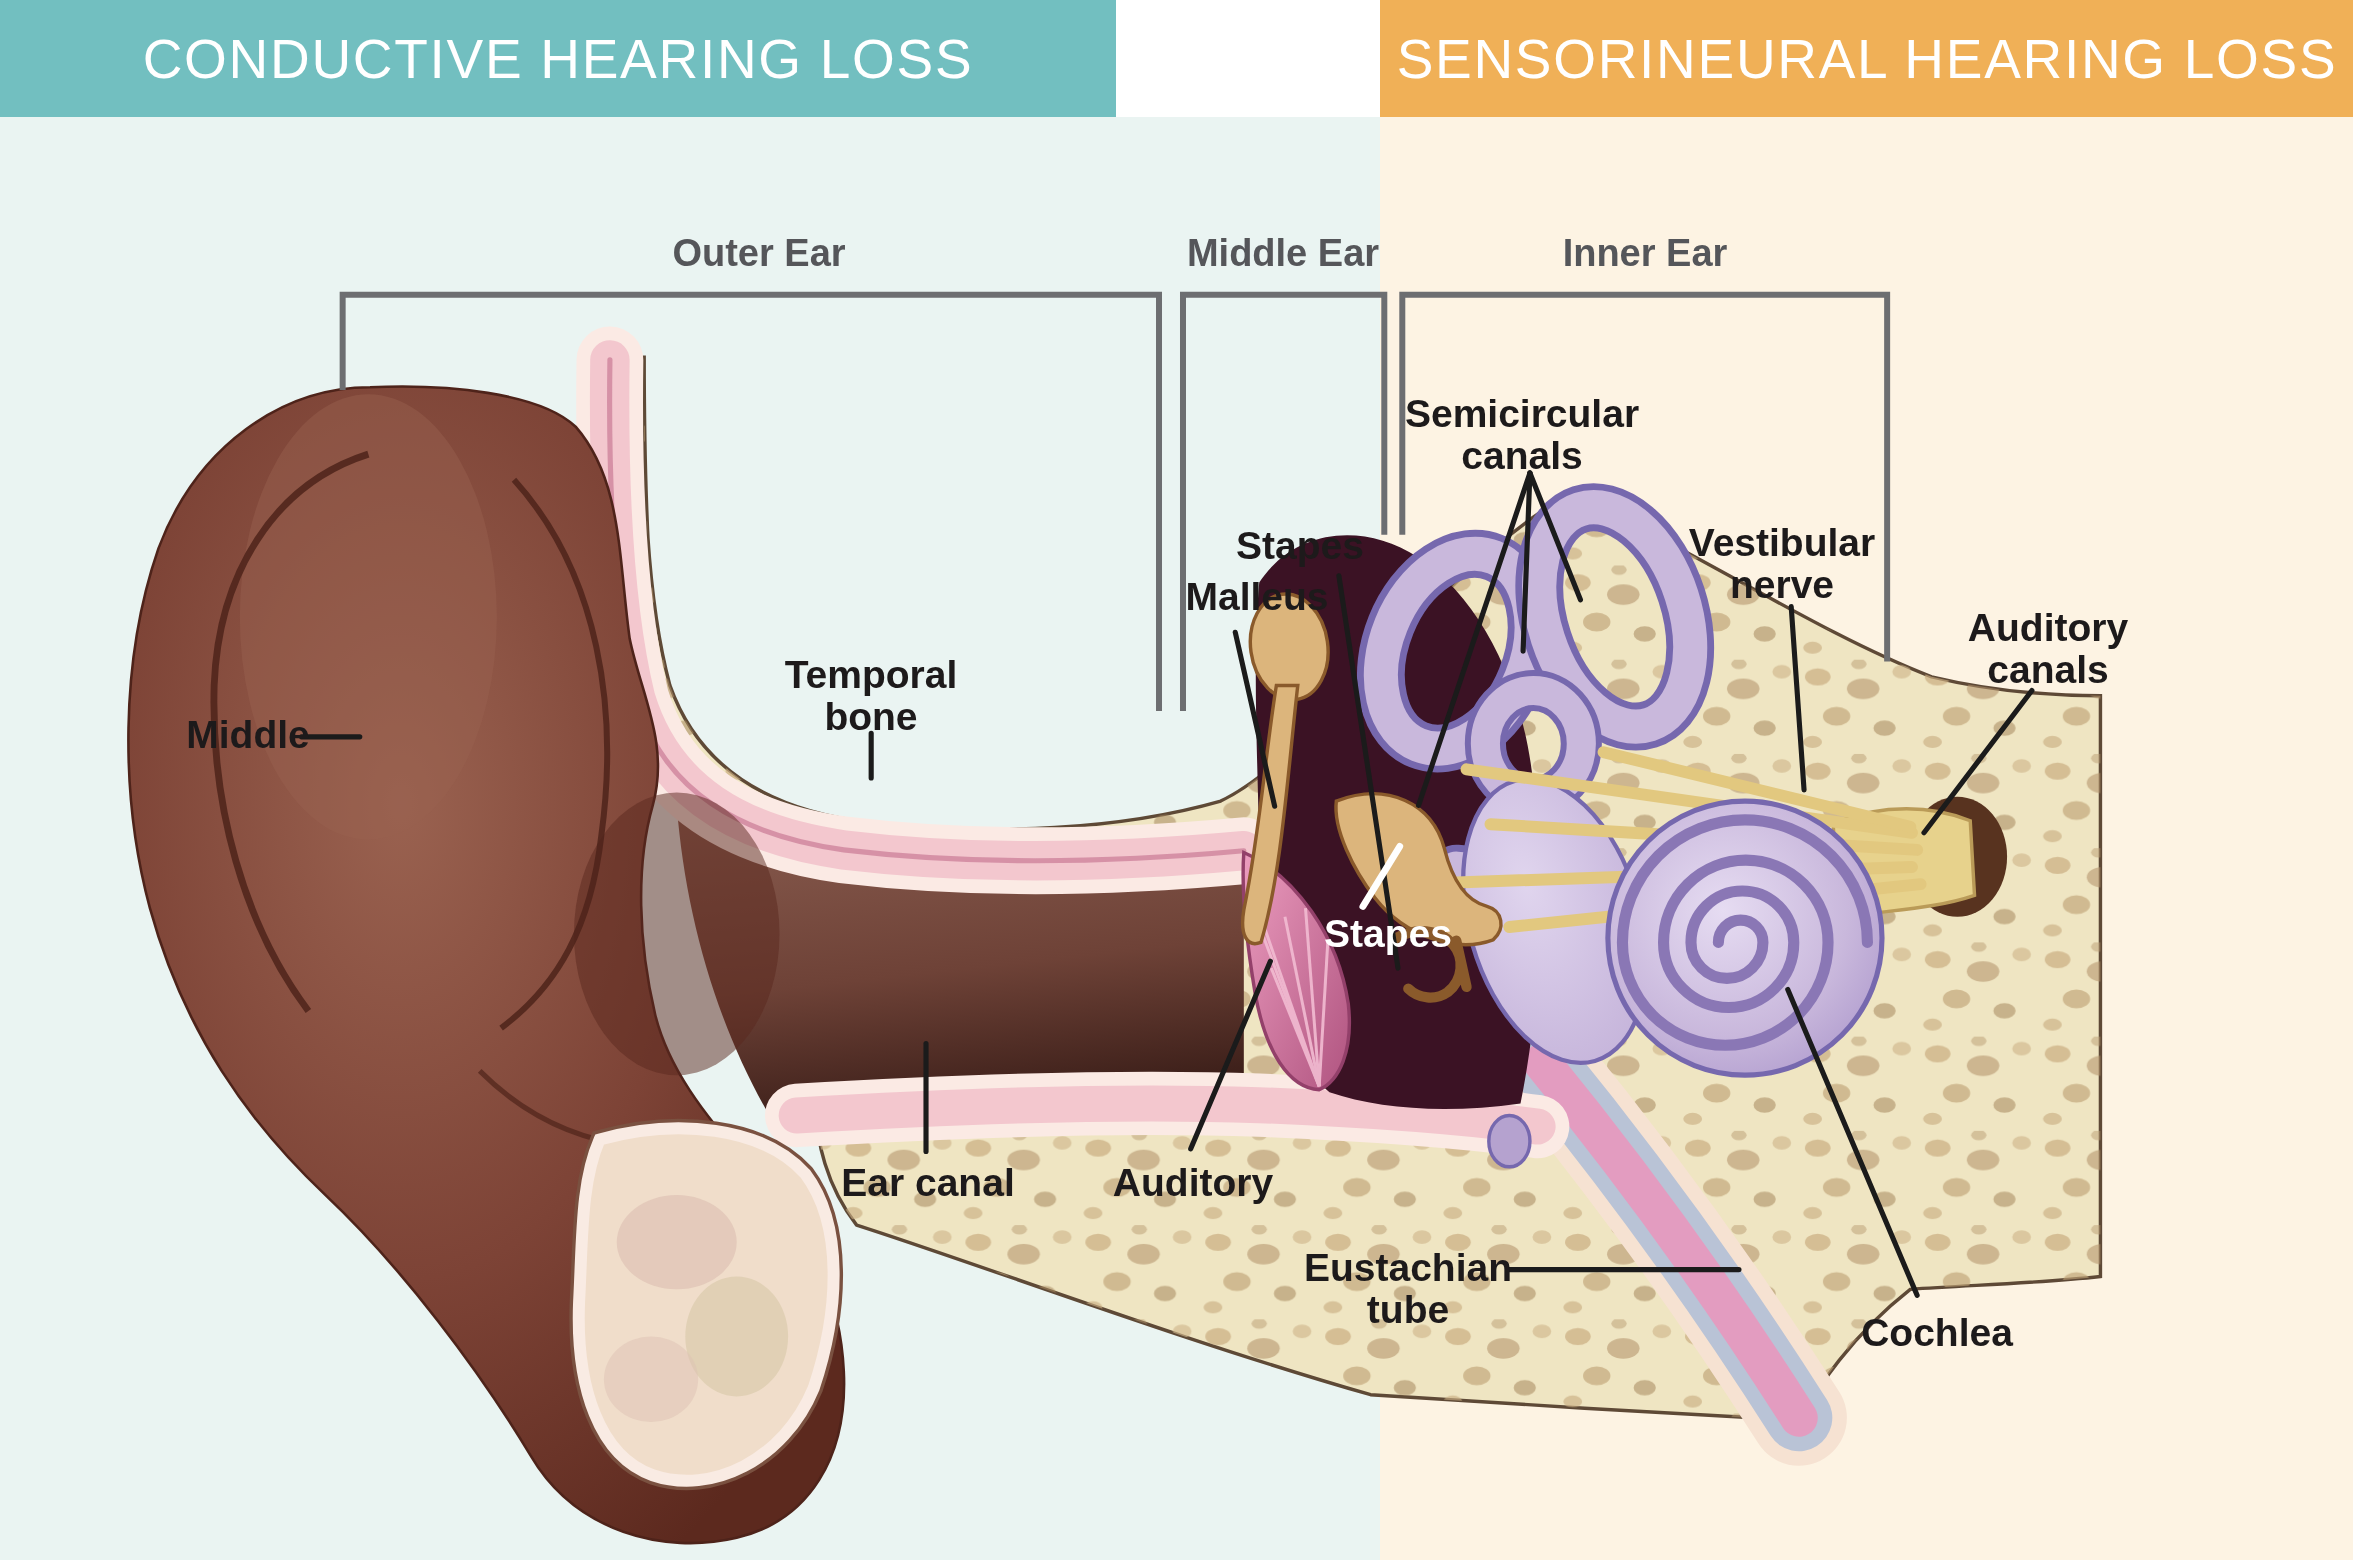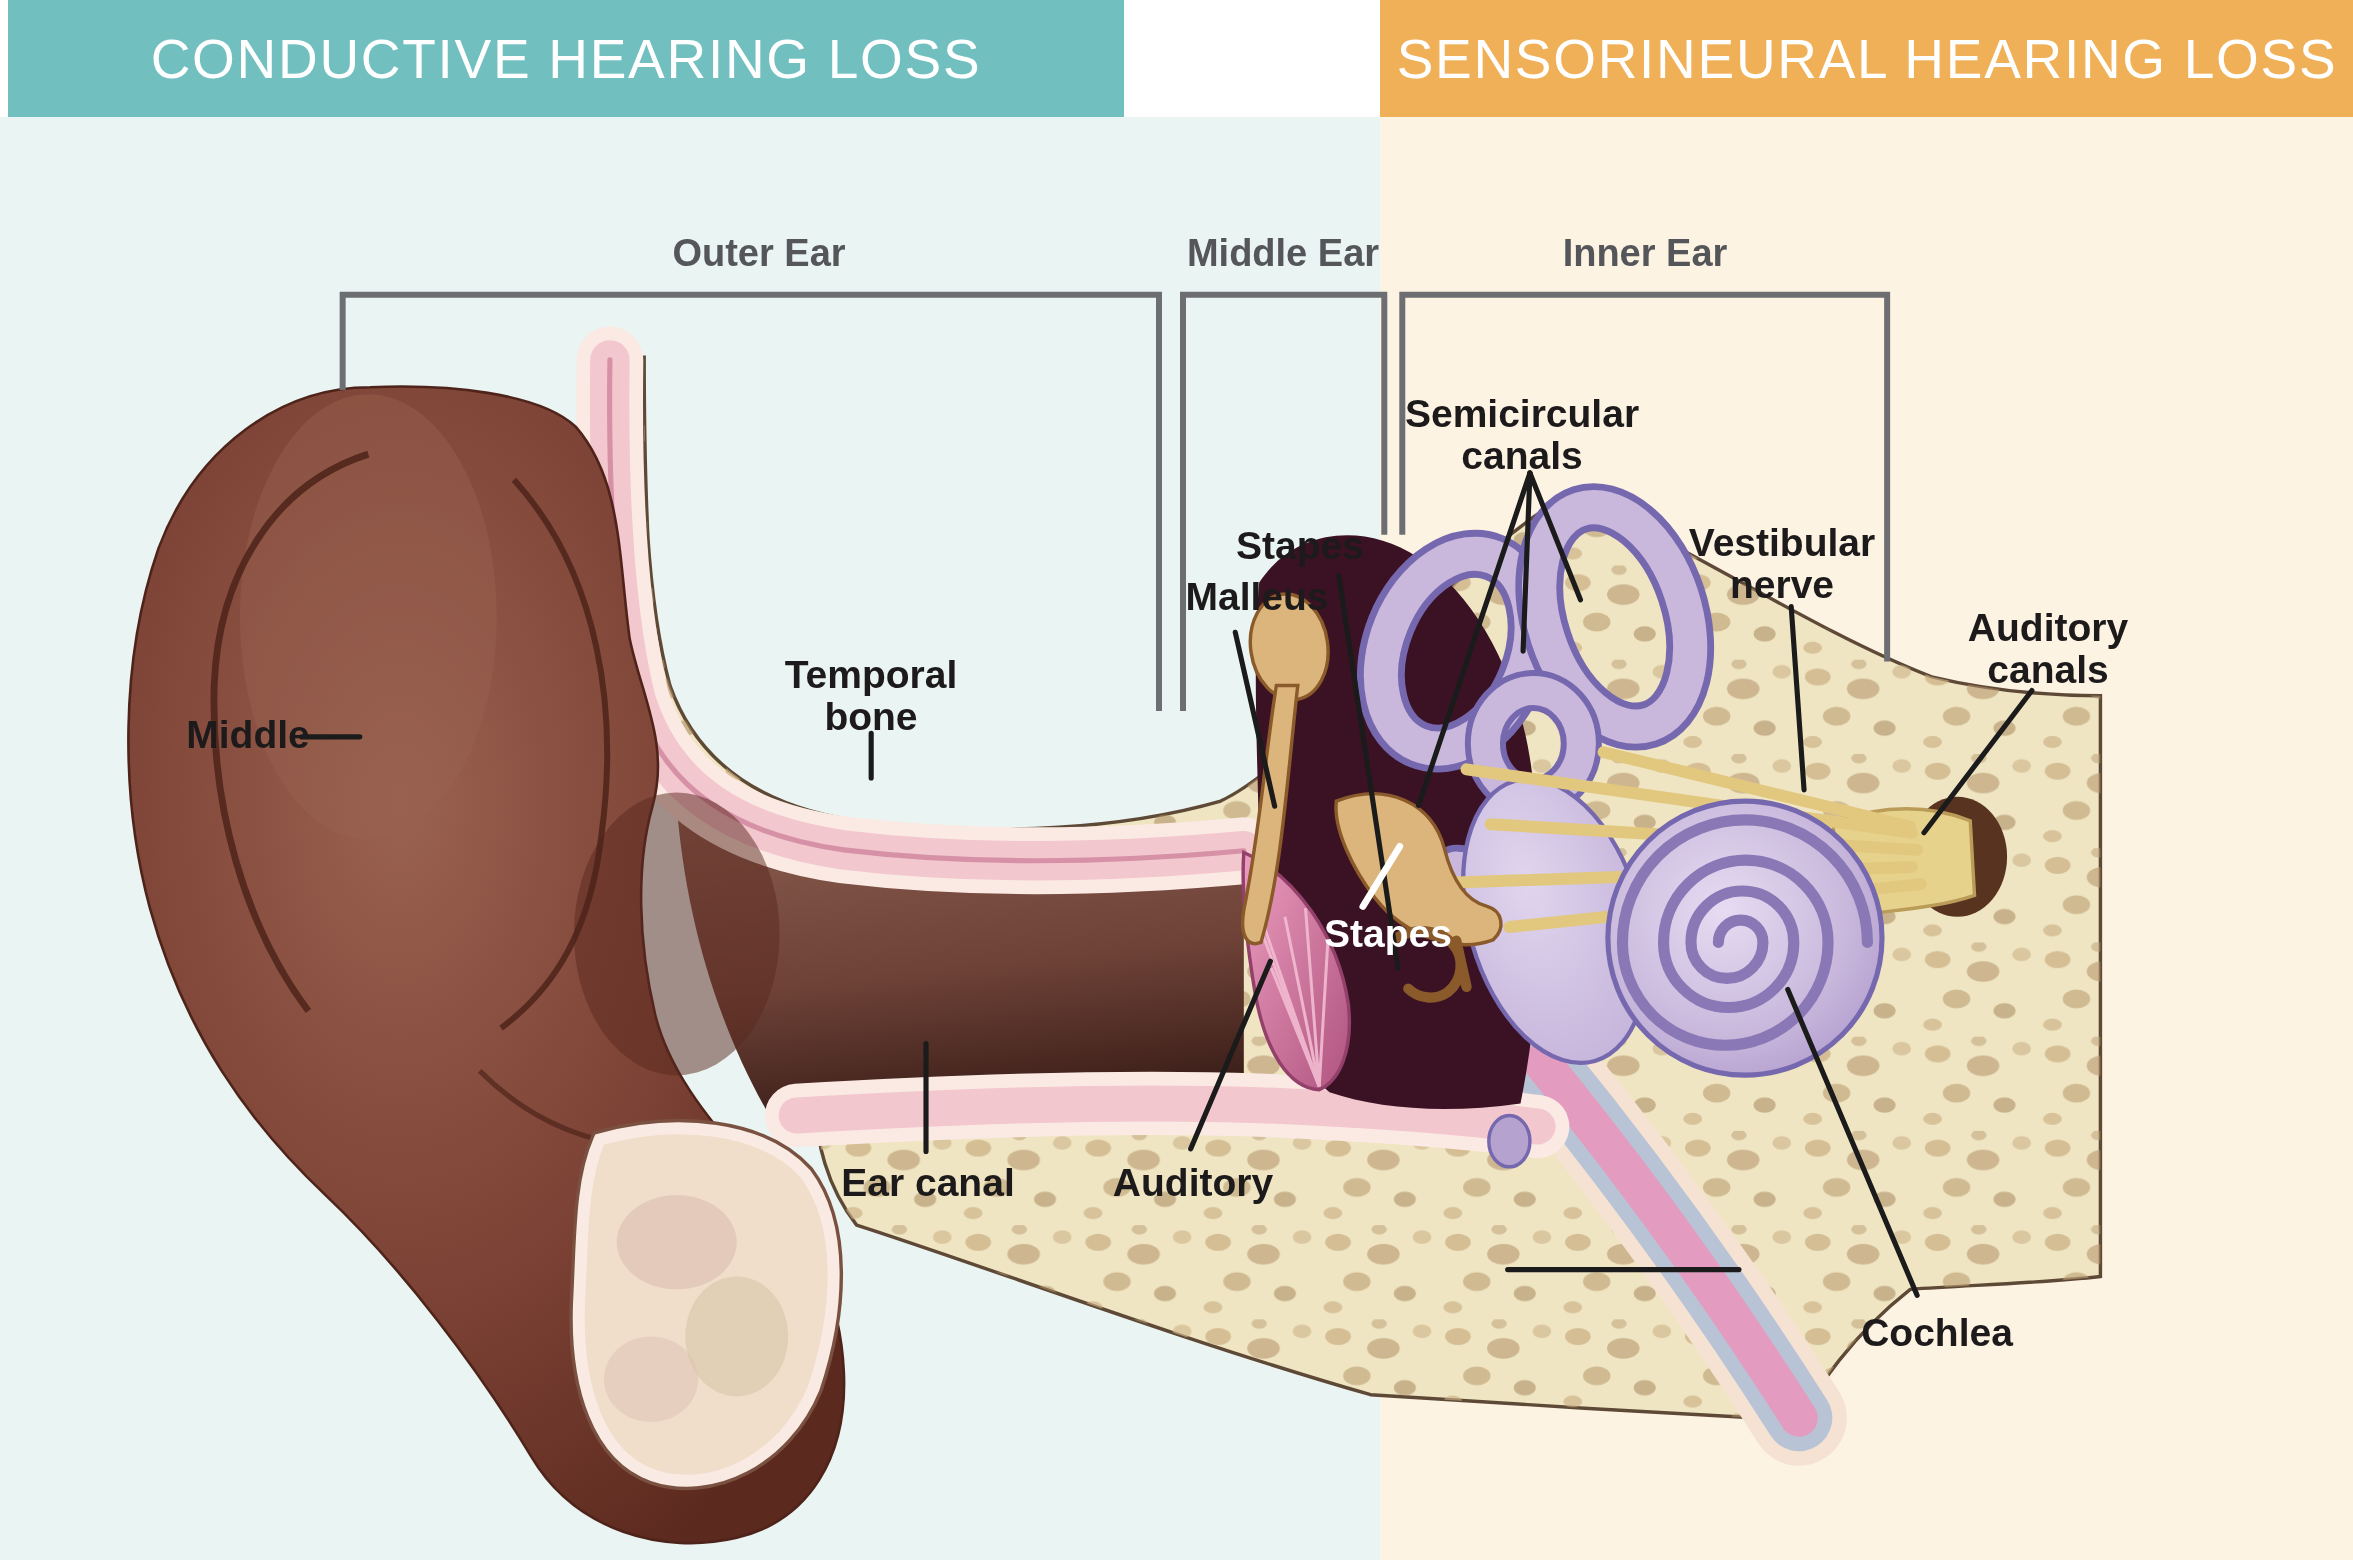--- a/index.html
+++ b/index.html
@@ -2,21 +2,21 @@
 <html style="font-size:13.7px"><head>
 <meta charset="utf-8">
 <style>
   html,body{margin:0;padding:0;background:#ffffff;}
   .stage{
     position:relative;width:2354px;height:1561px;overflow:hidden;
     font-family:"Liberation Sans","DejaVu Sans",sans-serif;
   }
   
   .banner{position:absolute;top:0;height:117px;display:flex;align-items:center;justify-content:center;}
-  .banner-left{left:8px;width:1116px;background:#72bfc0;}
+  .banner-left{left:0;width:1116px;background:#72bfc0;}
   .banner-right{left:1380px;width:974px;background:#f0b057;}
   .banner-title{color:#ffffff;font-size:55px;font-weight:400;letter-spacing:1.7px;white-space:nowrap;}
   
   .bg{position:absolute;top:117px;height:1443px;}
   .bg-left{left:0;width:1380px;background:#eaf4f2;}
   .bg-right{left:1380px;width:974px;background:#fdf3e3;}
   
   svg.art{position:absolute;left:0;top:0;}
   
   .lbl{position:absolute;transform:translate(-50%,-50%);white-space:pre-line;
@@ -272,15 +272,17 @@
   <div class="lbl" style="left:1193px;top:1183px;">Auditory</div>
   <div class="lbl" style="left:1257px;top:597px;">Malleus</div>
   <div class="lbl" style="left:1300px;top:546px;">Stapes</div>
   <div class="lbl white" style="left:1388px;top:934px;">Stapes</div>
   <div class="lbl" style="left:1522px;top:435px;">Semicircular
 canals</div>
   <div class="lbl" style="left:1782px;top:564px;">Vestibular
 nerve</div>
   <div class="lbl" style="left:2048px;top:649px;">Auditory
 canals</div>
+  <div class="lbl" style="left:1408px;top:1289px;">Eustachian
+tube</div>
   <div class="lbl" style="left:1937px;top:1333px;">Cochlea</div>
 </div>
 
 
 </body></html>

